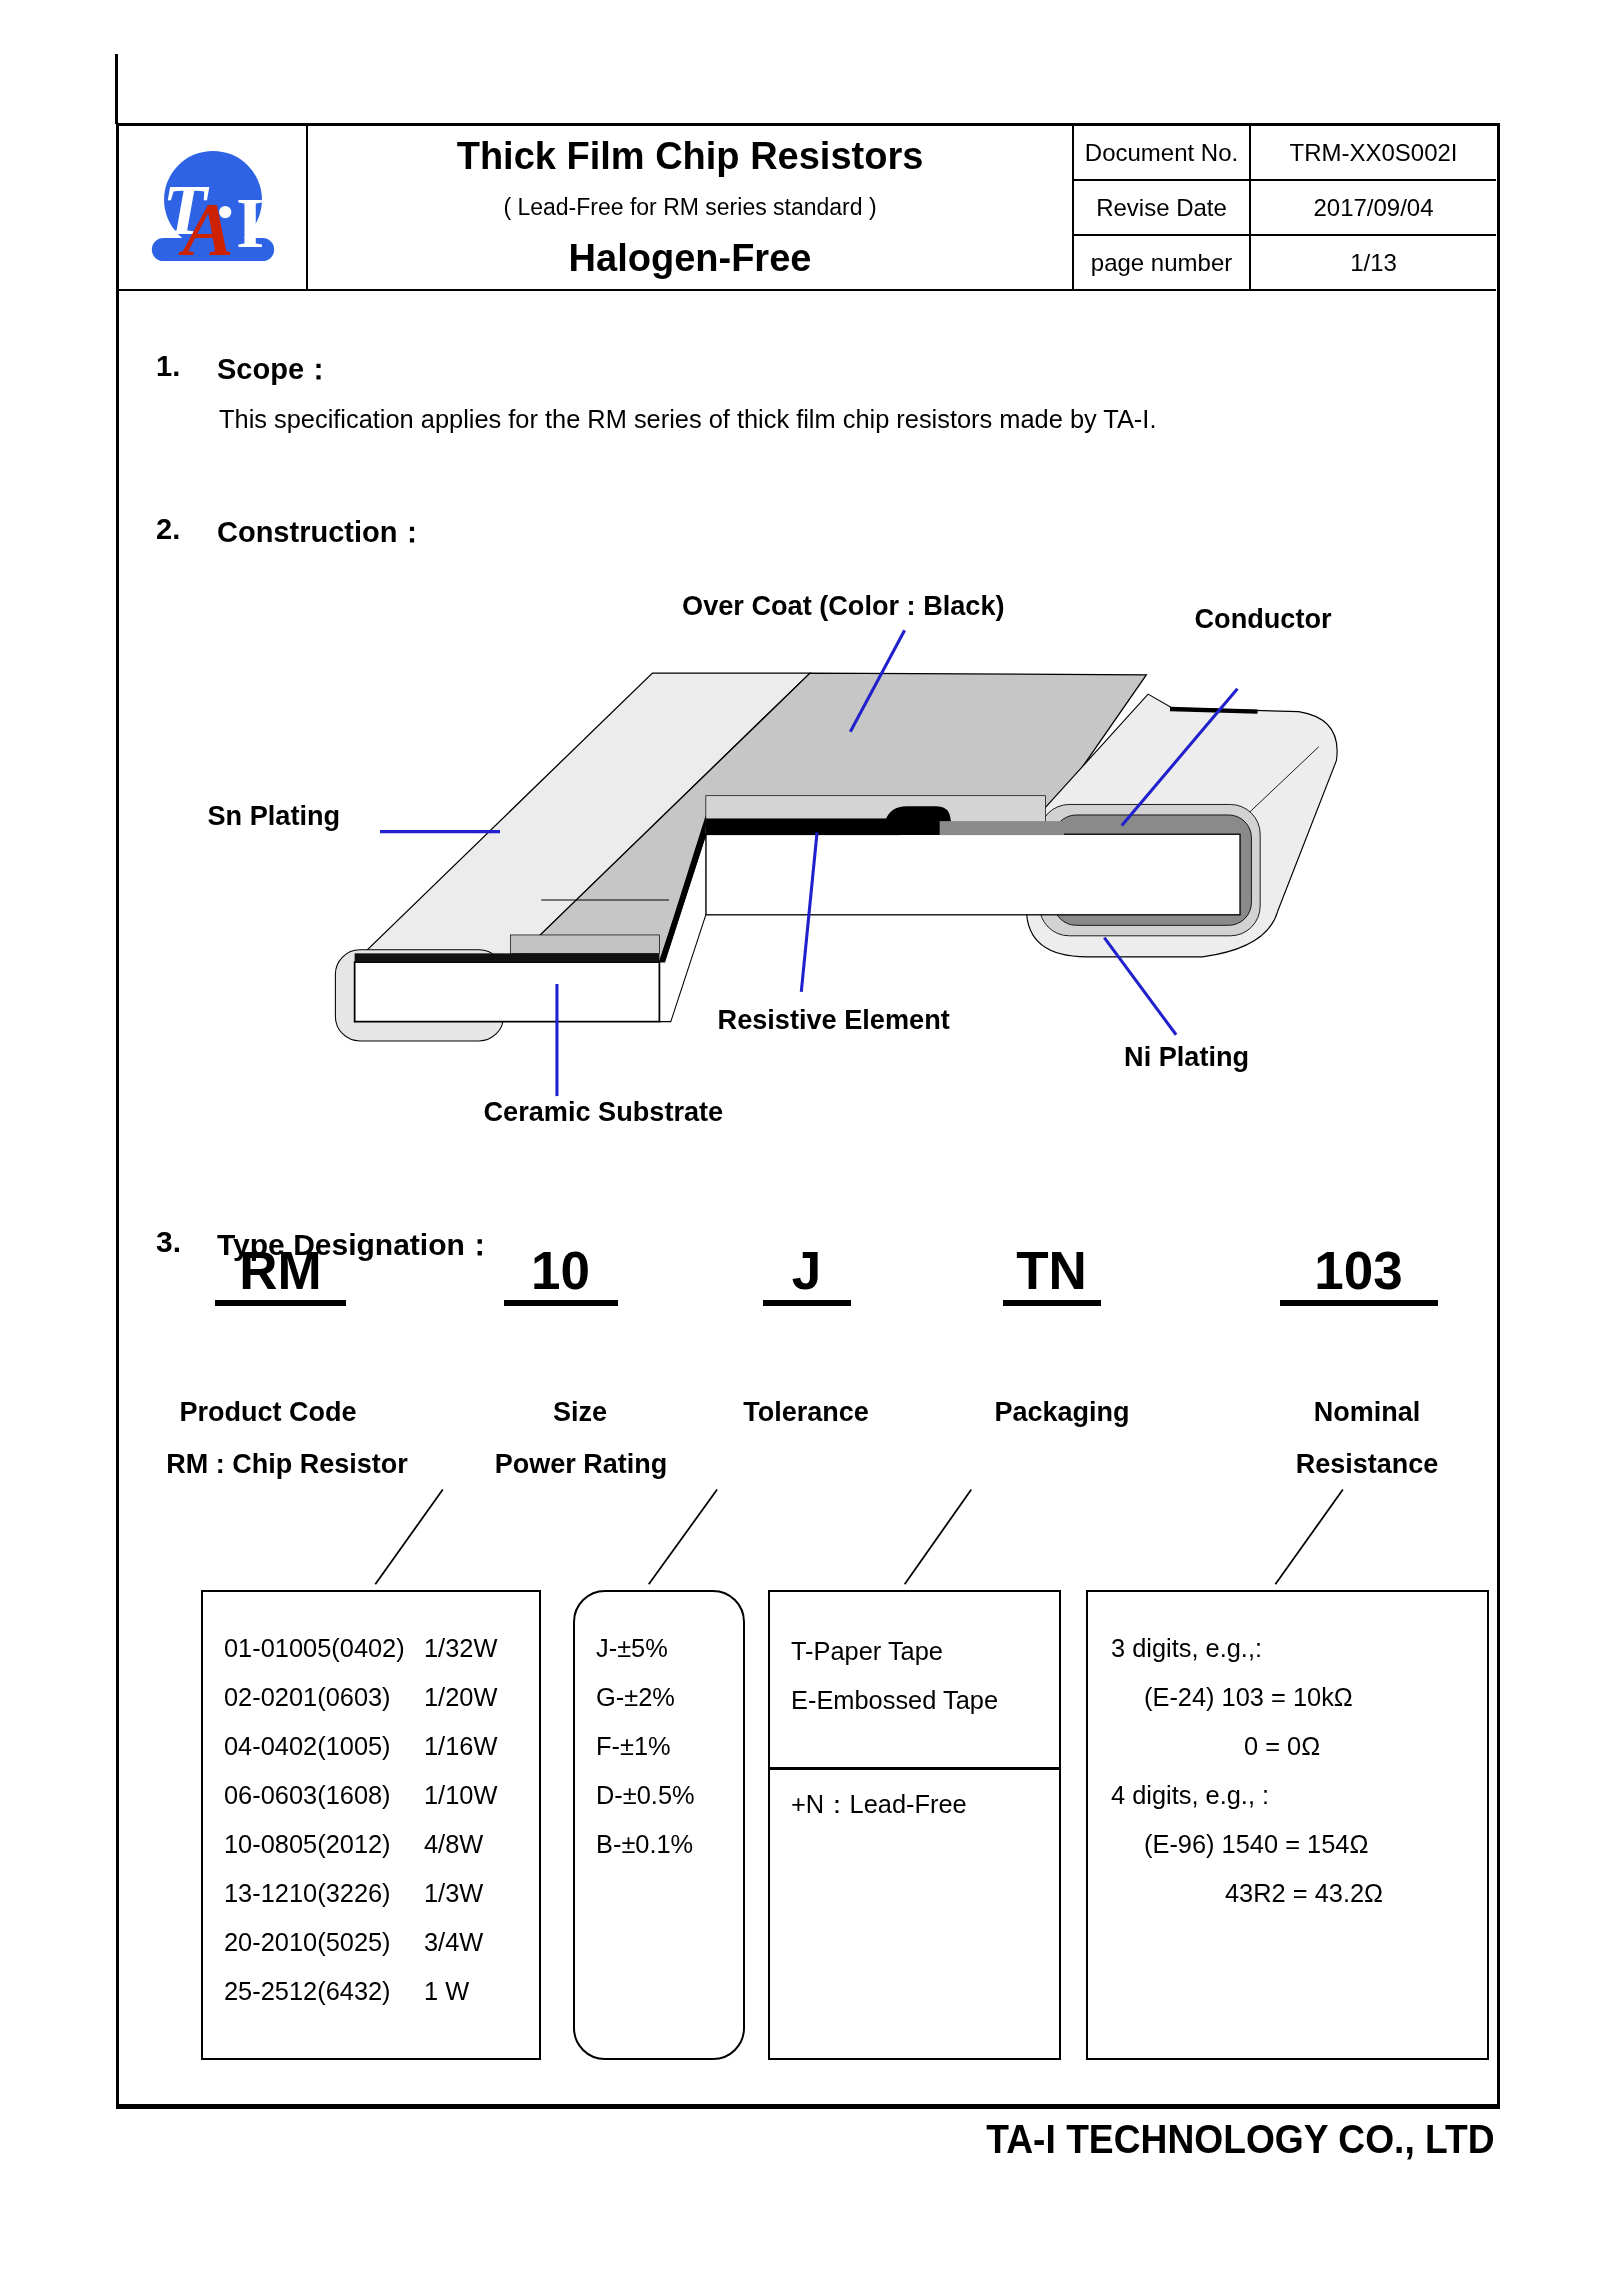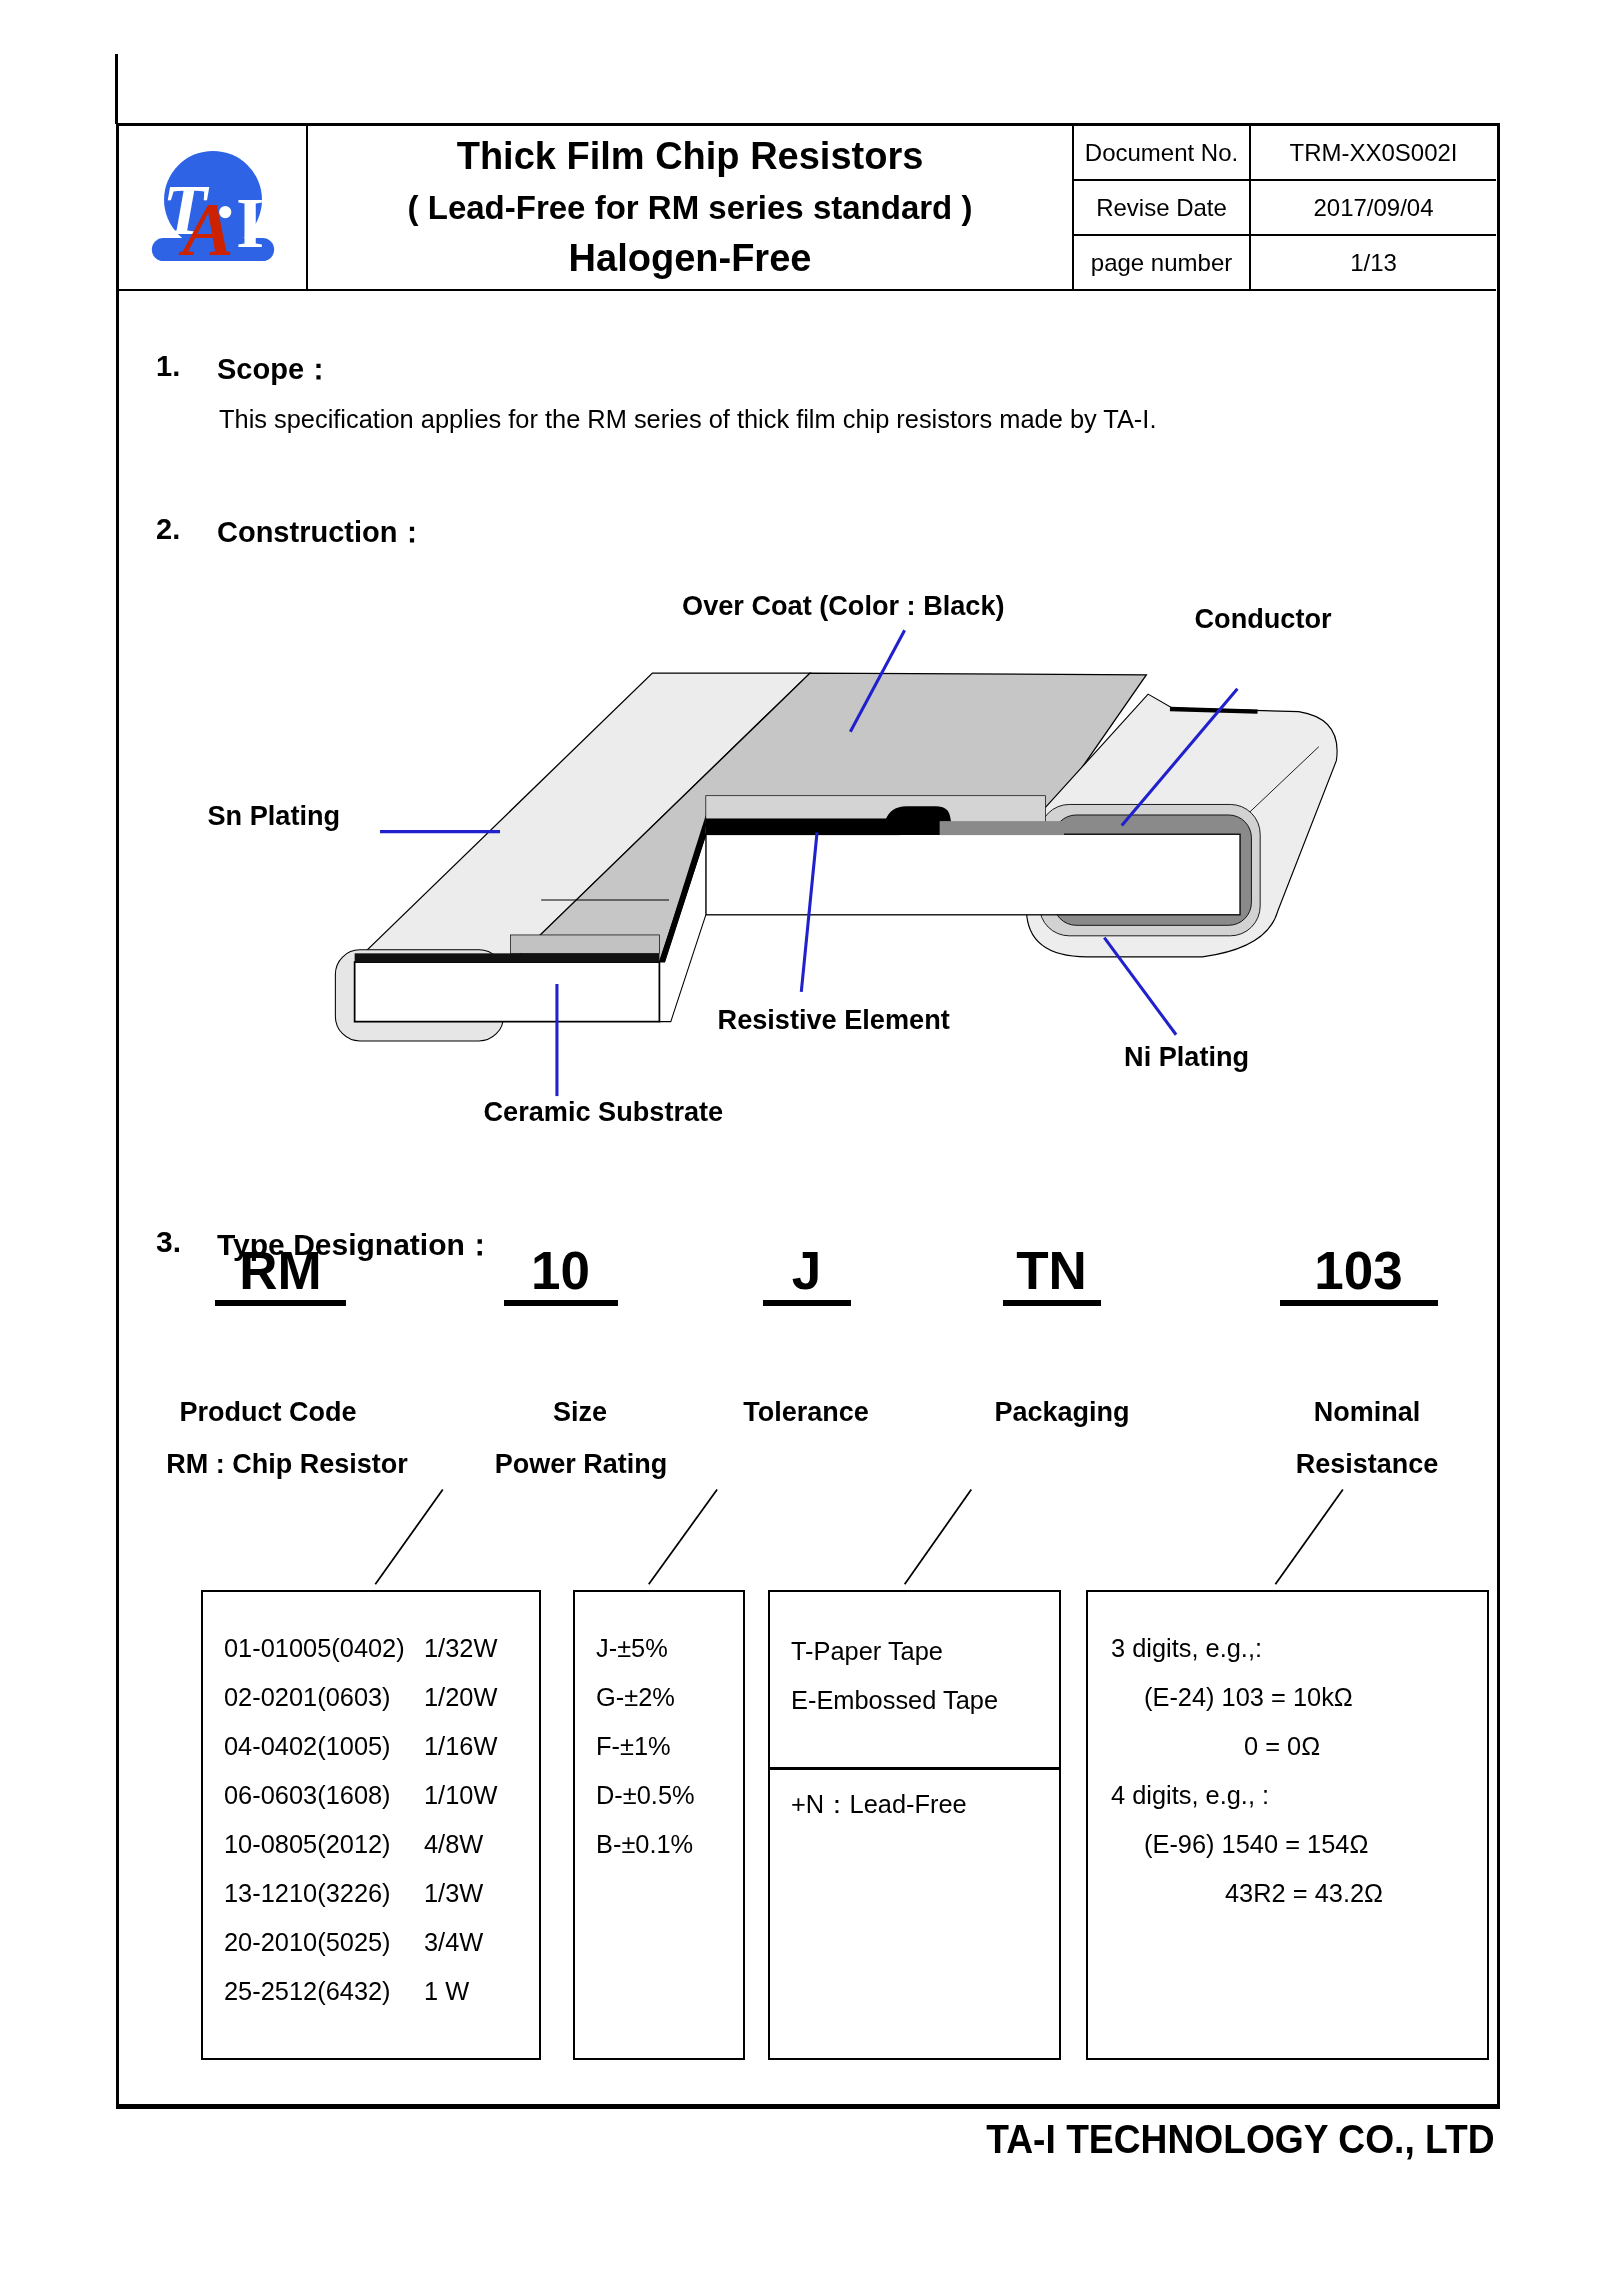--- a/index.html
+++ b/index.html
@@ -13,21 +13,21 @@
 
   
   .header-grid { position: absolute; left: 119px; top: 126px; width: 1377px; height: 166px;
                  display: grid; grid-template-columns: 189px 766px 177px 245px;
                  grid-template-rows: 55px 55px 55px; }
   .logo-cell  { grid-column: 1; grid-row: 1 / 4; border-right: 2.6px solid #000; border-bottom: 2.6px solid #000;
                 display: flex; align-items: center; justify-content: center; }
   .title-cell { grid-column: 2; grid-row: 1 / 4; border-right: 2.6px solid #000; border-bottom: 2.6px solid #000;
                 display: flex; flex-direction: column; align-items: center; justify-content: center; }
   .t1 { font-size: 38px; font-weight: bold; line-height: 51px; white-space: nowrap; }
-  .t2 { font-size: 33px; font-weight: bold; line-height: 51px; white-space: nowrap; }
+  .t2 { font-size: 23px; font-weight: normal; line-height: 51px; white-space: nowrap; }
   .t3 { font-size: 38px; font-weight: bold; line-height: 51px; white-space: nowrap; }
   .info-label { grid-column: 3; border-right: 2.6px solid #000; border-bottom: 2.6px solid #000;
                 display: flex; align-items: center; justify-content: center; font-size: 24px; white-space: nowrap; }
   .info-value { grid-column: 4; border-bottom: 2.6px solid #000;
                 display: flex; align-items: center; justify-content: center; font-size: 24px; white-space: nowrap; }
 
   
   .heading { position: absolute; font-weight: bold; font-size: 29px; display: flex; white-space: nowrap; }
   .heading .num { display: inline-block; width: 61px; }
   #scope-heading { left: 156px; top: 350px; }
@@ -43,21 +43,21 @@
   .code-group { position: absolute; top: 1244px; width: 193px; text-align: center; }
   .code-group .code { font-size: 53px; font-weight: bold; line-height: 53px; }
   .code-group .uline { height: 6.1px; background: #000; margin: 2.6px auto 0 auto; }
   .desig-label { position: absolute; width: 298px; text-align: center; font-size: 27px; font-weight: bold; white-space: nowrap; }
 
   .pointer-svg { position: absolute; left: 193px; top: 1479px; width: 1227px; height: 114px; }
 
   
   .obox { position: absolute; top: 1590px; height: 470px; border: 2.6px solid #000; font-size: 25.4px; }
   #box-size      { left: 201px;  width: 340px; padding: 32px 0 0 21px; }
-  #box-tolerance { left: 573px;  width: 172px; padding: 32px 0 0 21px; }
+  #box-tolerance { left: 573px;  width: 172px; padding: 32px 0 0 21px; border-radius: 32px; }
   #box-packaging { left: 768px;  width: 293px; }
   #box-nominal   { left: 1086px; width: 403px; padding: 32px 0 0 23px; }
   .sizerow { display: flex; height: 49px; align-items: center; }
   .sizerow .scode { width: 200px; }
   .tolrow { height: 49px; display: flex; align-items: center; }
   .pk-top-1 { position: absolute; left: 21px; top: 46px; height: 26px; display: flex; align-items: center; }
   .pk-top-2 { position: absolute; left: 21px; top: 95px; height: 26px; display: flex; align-items: center; }
   .pk-divider { position: absolute; left: 0; top: 175px; width: 100%; height: 2.6px; background: #000; }
   .pk-bottom { position: absolute; left: 21px; top: 200px; height: 26px; display: flex; align-items: center; }
   .nomline { height: 49px; display: flex; align-items: center; }

